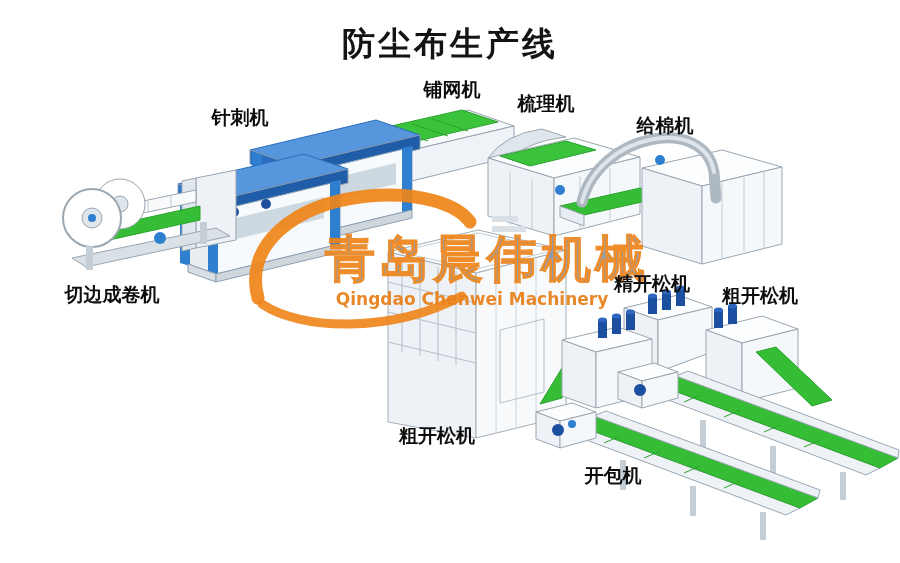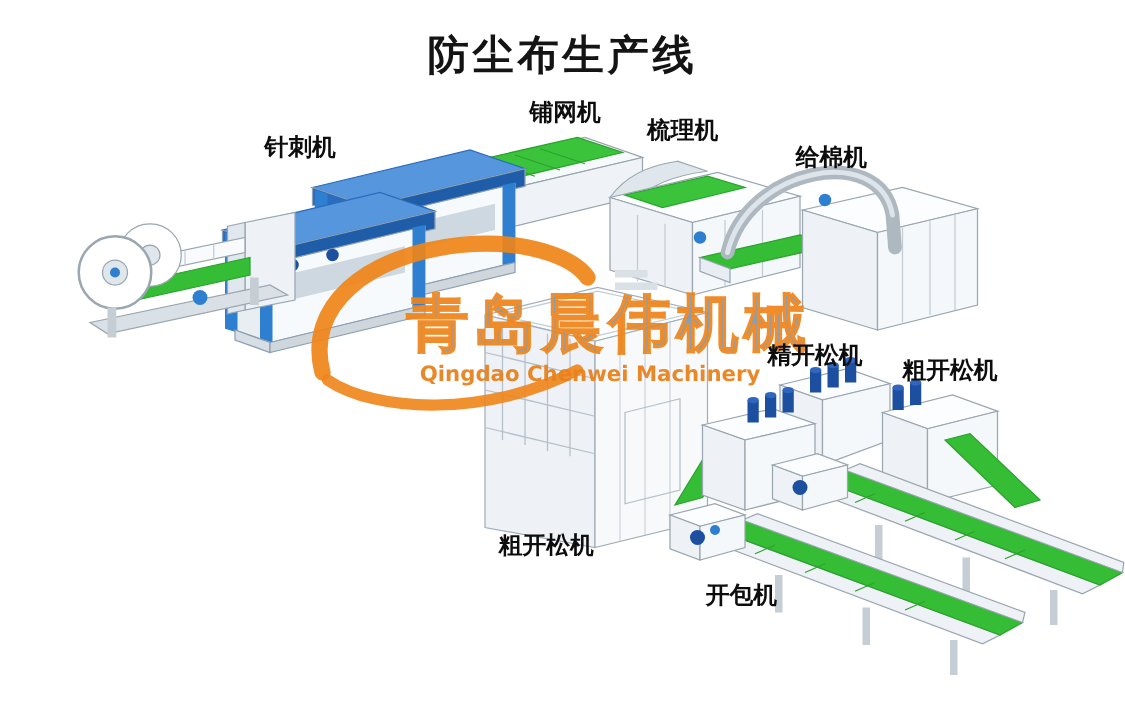--- a/index.html
+++ b/index.html
@@ -10,21 +10,21 @@
   .mlabel{position:absolute;transform:translate(-50%,-50%);font-size:19px;font-weight:600;
           color:#0d0d0d;white-space:nowrap;}
   #lbl-needle {left:240px;top:118px;}
   #lbl-web    {left:452px;top:90px;text-align:right;}
   #lbl-carding{left:546px;top:104px;font-family:Liberation Mono, monospace;}
   #lbl-feeder {left:665px;top:126px;}
   #lbl-winder {left:112px;top:295px;}
   #lbl-fine   {left:652px;top:284px;}
   #lbl-coarse {left:760px;top:296px;}
   #lbl-bin    {left:437px;top:436px;}
-  #lbl-bale   {left:593px;top:476px;}
+  #lbl-bale   {left:613px;top:476px;}
   svg.scene{position:absolute;left:0;top:0;}
 </style>
 </head>
 <body>
 
 <div class="stage">
 
   <svg class="scene" width="900" height="563" viewBox="0 0 900 563">
 
     <g stroke="#98a4ae" stroke-width="1">
@@ -213,17 +213,18 @@
       <text x="472" y="305" text-anchor="middle" font-size="17" font-weight="bold" fill="#e8821e" opacity="0.95">Qingdao Chenwei Machinery</text>
     </g>
   </svg>
 
   <div class="title">防尘布生产线</div>
 
   <div class="mlabel" id="lbl-needle">针刺机</div>
   <div class="mlabel" id="lbl-web">铺网机</div>
   <div class="mlabel" id="lbl-carding">梳理机</div>
   <div class="mlabel" id="lbl-feeder">给棉机</div>
+  <div class="mlabel" id="lbl-winder">切边成卷机</div>
   <div class="mlabel" id="lbl-fine">精开松机</div>
   <div class="mlabel" id="lbl-coarse">粗开松机</div>
   <div class="mlabel" id="lbl-bin">粗开松机</div>
   <div class="mlabel" id="lbl-bale">开包机</div>
 </div>
 
 </body></html>

